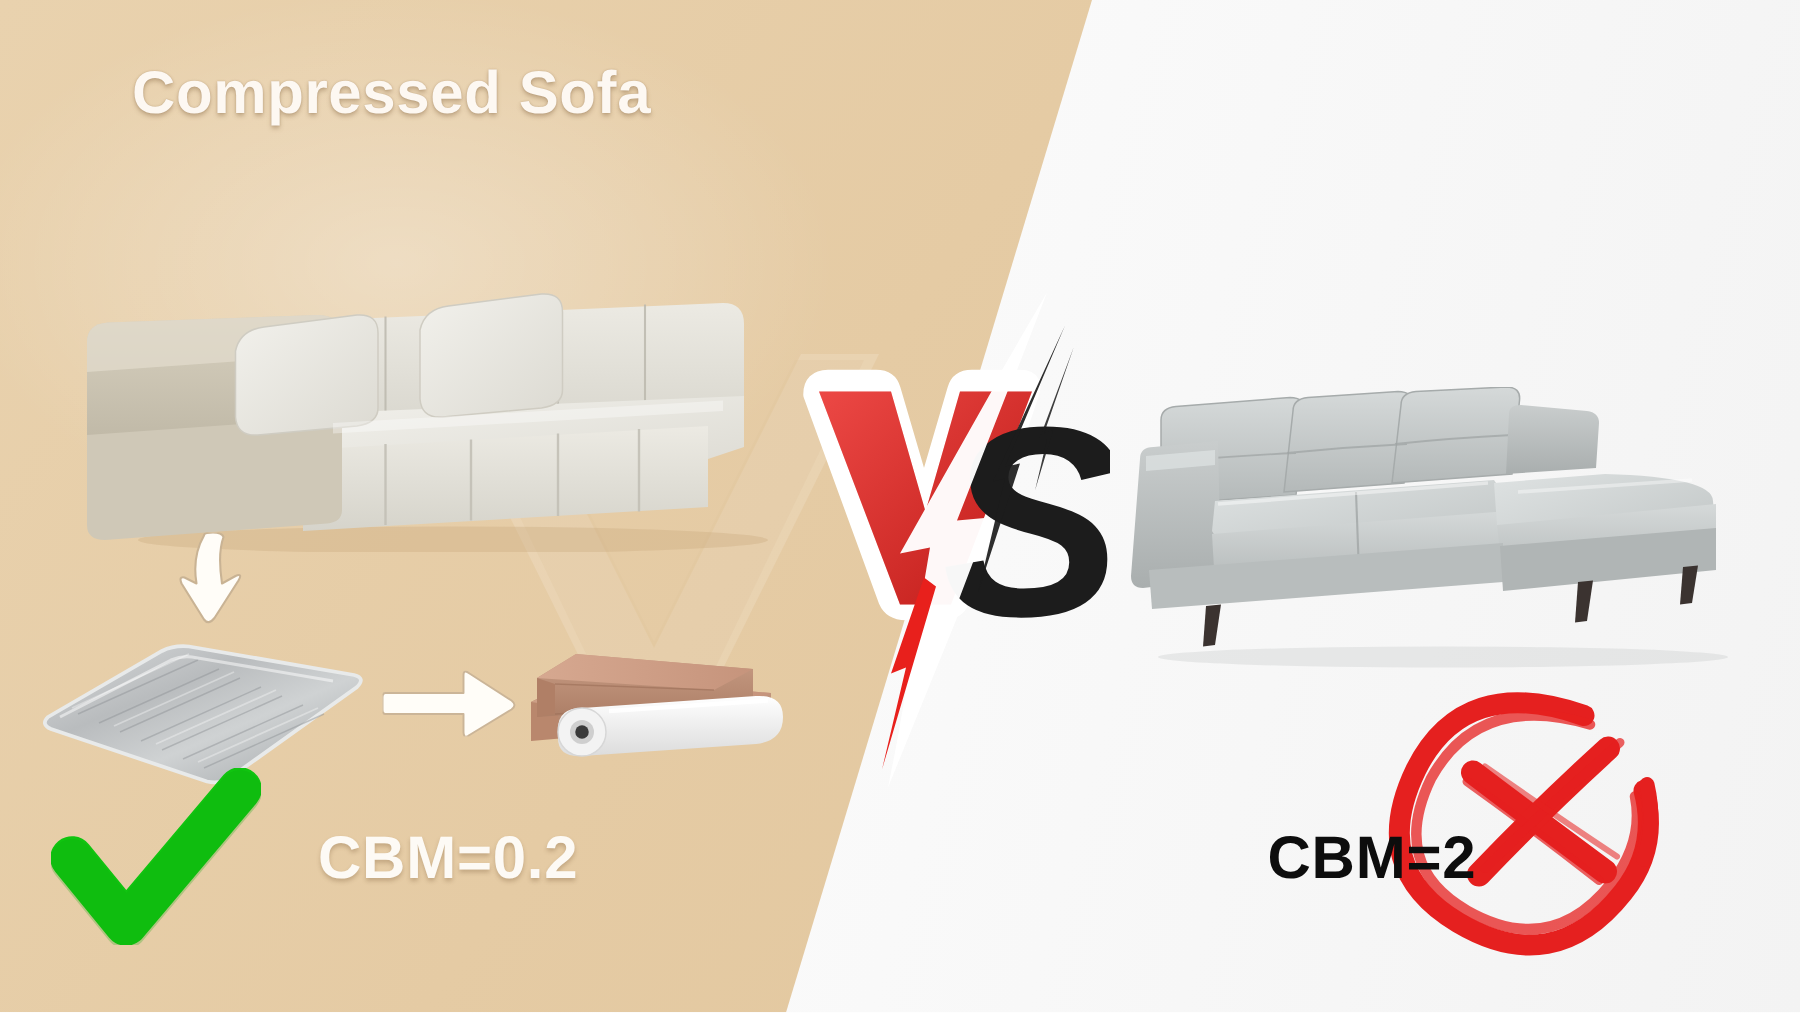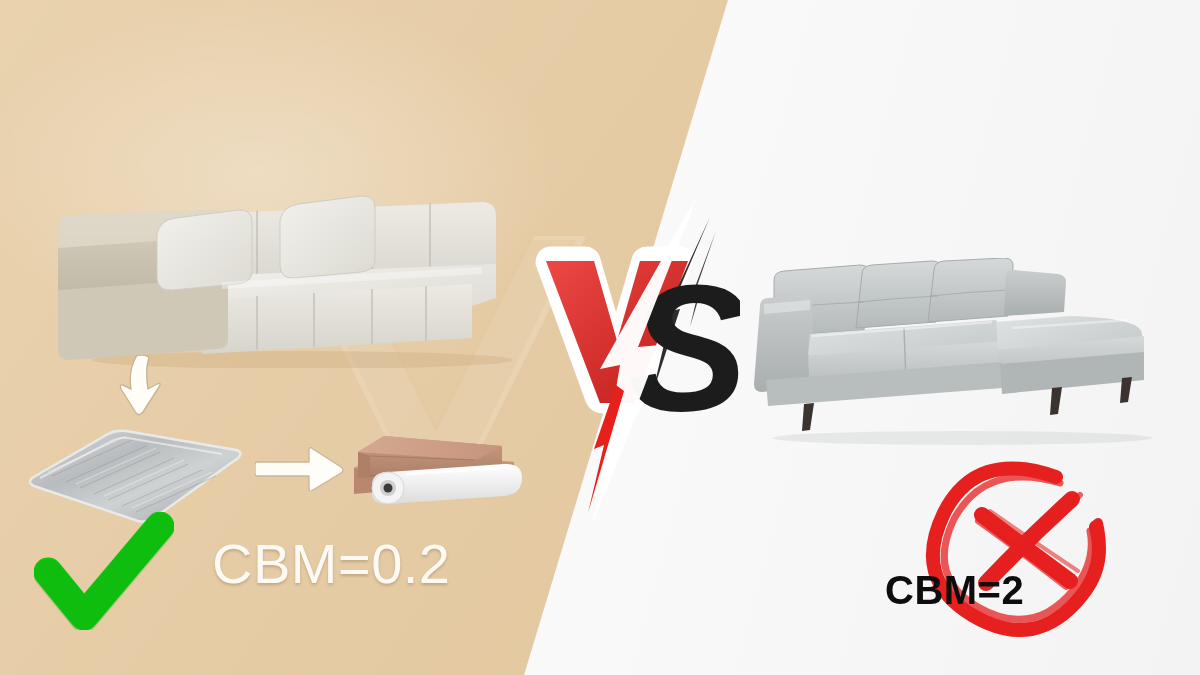--- a/index.html
+++ b/index.html
@@ -69,39 +69,38 @@
     font-weight: bold;
     color: #111111;
     letter-spacing: .2px;
     white-space: nowrap;
   }
 
   
   .cbm-left {
     position: absolute;
     left: 212px;
-    top: 531px;
-    font-size: 56px;
-    font-weight: normal;
+    top: 550px;
+    font-size: 40px;
+    font-weight: bold;
     color: #fdfaf5;
     letter-spacing: .5px;
     text-shadow: 0 2px 3px rgba(120,90,55,.32);
     white-space: nowrap;
   }
   .cbm-right {
     position: absolute;
-    left: 885px;
+    left: 845px;
     top: 550px;
     font-size: 40px;
     font-weight: bold;
     color: #0d0d0d;
     letter-spacing: .5px;
     white-space: nowrap;
     z-index: 6;
-    margin-top: 18px;
   }
 
   
   .art { position:absolute; pointer-events:none; }
   .art svg { display:block; }
 
   .sofa-left  { left: 52px;  top: 172px; width: 460px; height: 196px; }
   .bag        { left: 22px;  top: 424px; width: 228px; height: 104px; }
   .pkg        { left: 336px; top: 414px; width: 192px; height: 104px; }
   .arrow-down { left: 118px; top: 355px; width:  48px; height:  62px; }
@@ -123,20 +122,21 @@
     <svg viewBox="0 0 300 250">
       <g fill="#ffffff" opacity="0.55">
         <polygon points="0,0 52,0 150,196 248,0 300,0 176,250 124,250"></polygon>
       </g>
       <g fill="#c9a87c" opacity="0.25">
         <polygon points="10,4 56,4 150,192 244,4 290,4 174,244 126,244"></polygon>
       </g>
     </svg>
   </div>
 
+  <div class="title-left">Compressed Sofa</div>
 
   <div class="art sofa-left">
     <svg viewBox="0 0 460 196">
       <defs>
         <linearGradient id="cs1" x1="0" y1="0" x2="0" y2="1">
           <stop offset="0" stop-color="#ddd8cc"></stop>
             <stop offset="1" stop-color="#c5c0b2"></stop>
         </linearGradient>
         <linearGradient id="cs2" x1="0" y1="0" x2="0" y2="1">
           <stop offset="0" stop-color="#eceae3"></stop>

